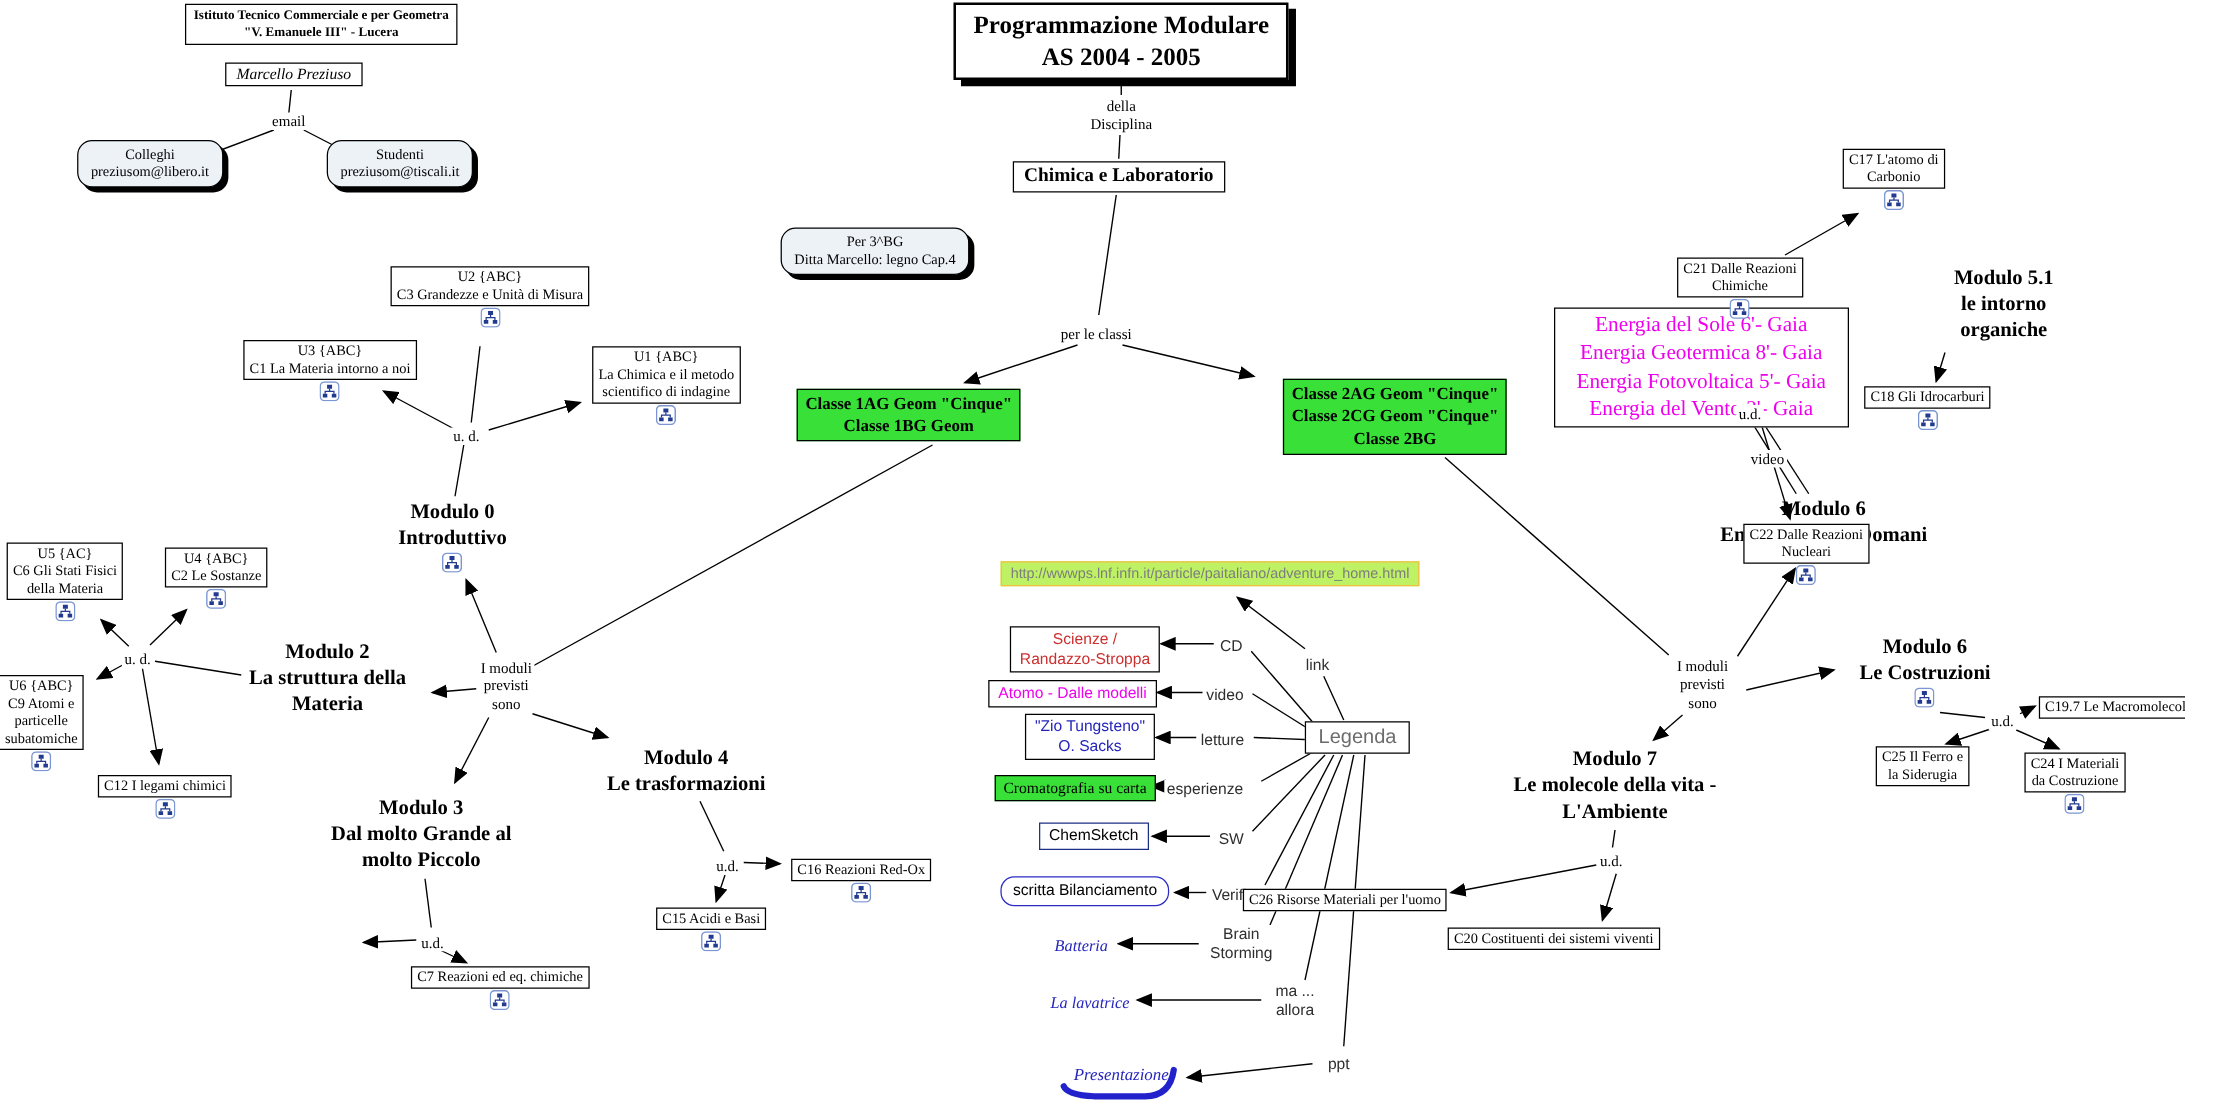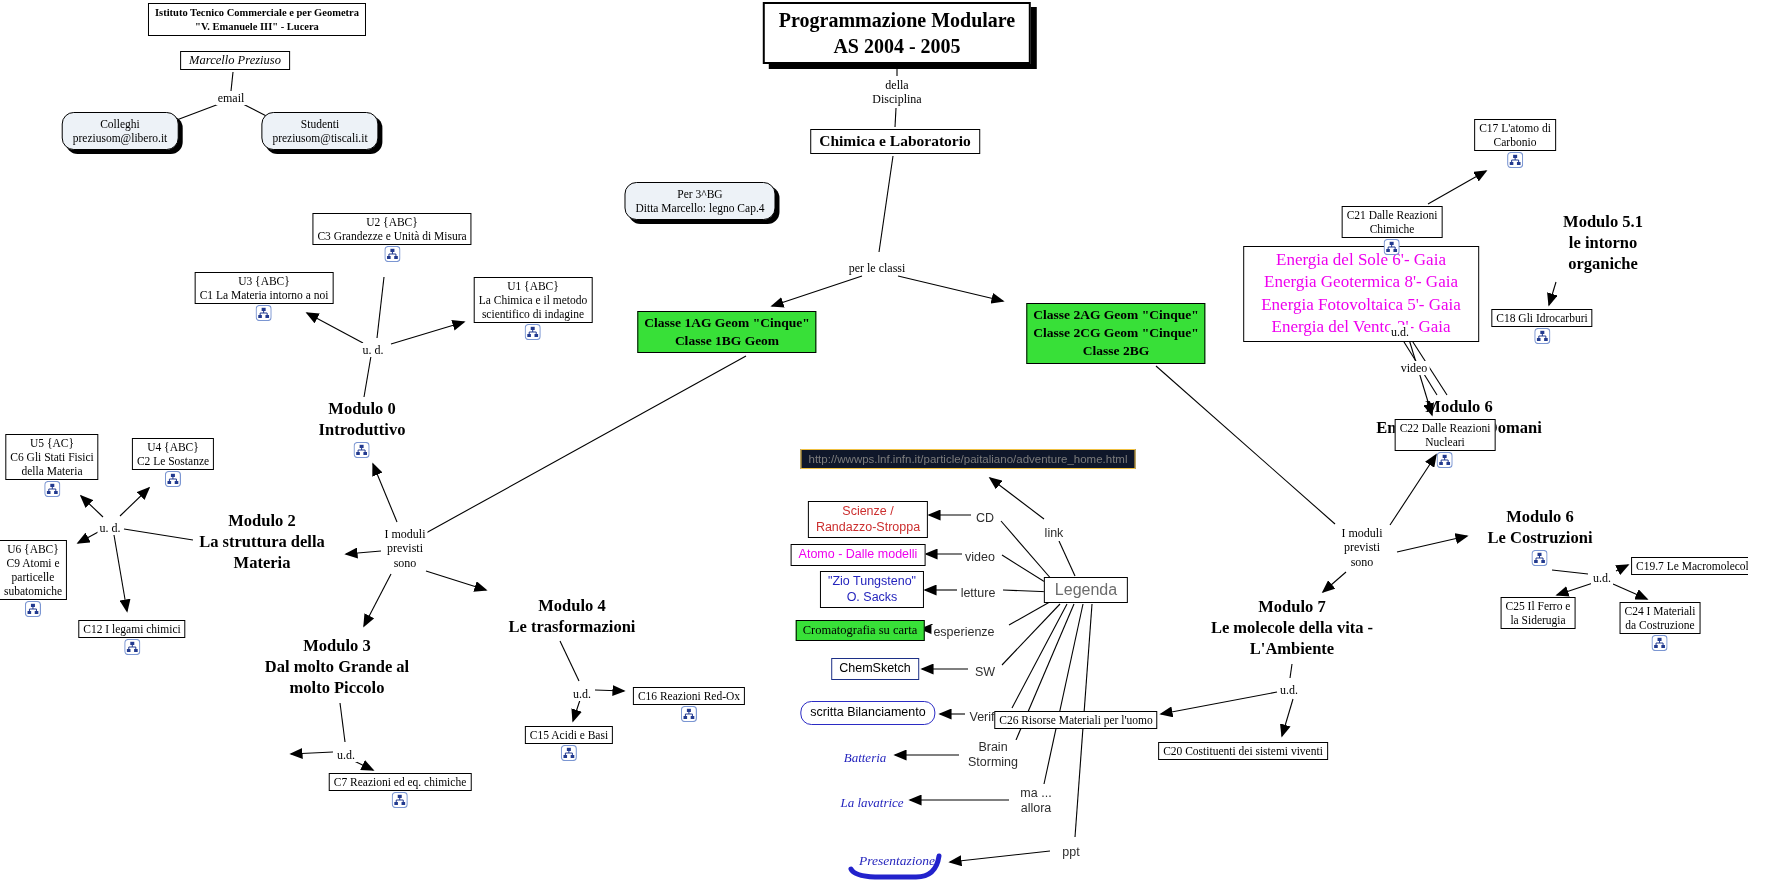--- a/index.html
+++ b/index.html
@@ -19,21 +19,21 @@
   .k-italic{font-style:italic;font-size:12.5px;padding:1px 8px;}
   .k-rounded{border:1px solid #000;background:#edf2f7;border-radius:12px;box-shadow:4px 4px 0 #000;
              font-size:11.5px;padding:4px 10px;}
   .k-title{border:2px solid #000;background:#fff;box-shadow:6px 5px 0 #000;font-weight:bold;
            font-size:20px;padding:3px 14px;line-height:1.3;}
   .k-heading{border:1.5px solid #000;background:#fff;font-weight:bold;font-size:15.5px;padding:2px 8px;}
   .k-label{font-size:12px;background:#fff;padding:0 2px;line-height:1.2;}
   .k-green{border:1px solid #000;background:var(--green);font-weight:bold;font-size:13.5px;
            padding:2px 6px;line-height:1.35;}
   .k-module{font-weight:bold;font-size:16.5px;line-height:1.27;}
-  .k-url{border:1.5px solid var(--url-border);background:#0f172a;color:var(--url-text);
+  .k-url{border:1.5px solid var(--url-border);background:#bef264;color:var(--url-text);
          font-family:"Liberation Sans",sans-serif;font-size:11.5px;padding:2px 7px;}
   .k-sans{font-family:"Liberation Sans",sans-serif;font-size:12.5px;color:#2e2e2e;background:#fff;
           padding:0 2px;line-height:1.18;}
   .k-legend{border:1px solid #000;background:#fff;font-family:"Liberation Sans",sans-serif;
             font-size:12.5px;padding:2px 7px;line-height:1.25;}
   .k-red{color:var(--red);}
   .k-magenta{color:var(--magenta);}
   .k-blue{color:var(--blue);}
   .k-navy{border-color:#1c2f86;color:#000;}
   .k-roundblue{border:1.4px solid #2b2bc4;border-radius:11px;color:#000;padding:3px 9px;}
@@ -198,21 +198,21 @@
           </svg></span></div></div>
     <div class="node" style="left: 337px; top: 636px;"><div class="nb k-module"><div>Modulo 3</div><div>Dal molto Grande al</div><div>molto Piccolo</div></div></div>
     <div class="node" style="left: 346px; top: 745px;"><div class="nb k-label"><div>u.d.</div></div></div>
     <div class="node" style="left: 400px; top: 772px;"><div class="nb k-box"><div>C7 Reazioni ed eq. chimiche</div></div><div class="icon-row"><span class="cmap-icon"><svg width="16" height="16" viewBox="0 0 16 16">
             <rect x="0.5" y="0.5" width="15" height="15" rx="3.5" fill="#ffffff" stroke="#7b96d2" stroke-width="1.2"></rect>
             <path d="M8 6 v2 M4.5 10 v-2 h7 v2" stroke="#223a8f" fill="none" stroke-width="1"></path>
             <rect x="6" y="2.8" width="4" height="3.2" fill="#223a8f"></rect>
             <rect x="2.6" y="10" width="3.6" height="3" fill="#223a8f"></rect>
             <rect x="9.8" y="10" width="3.6" height="3" fill="#223a8f"></rect>
           </svg></span></div></div>
-    <div class="node" style="left: 572px; top: 596px; font-family: Liberation Serif, serif;"><div class="nb k-module"><div>Modulo 4</div><div>Le trasformazioni</div></div></div>
+    <div class="node" style="left: 549px; top: 596px; font-family: Liberation Serif, serif;"><div class="nb k-module"><div>Modulo 4</div><div>Le trasformazioni</div></div></div>
     <div class="node" style="left: 582px; top: 684px;"><div class="nb k-label"><div>u.d.</div></div></div>
     <div class="node" style="left: 689px; top: 686px;"><div class="nb k-box"><div>C16 Reazioni Red-Ox</div></div><div class="icon-row"><span class="cmap-icon"><svg width="16" height="16" viewBox="0 0 16 16">
             <rect x="0.5" y="0.5" width="15" height="15" rx="3.5" fill="#ffffff" stroke="#7b96d2" stroke-width="1.2"></rect>
             <path d="M8 6 v2 M4.5 10 v-2 h7 v2" stroke="#223a8f" fill="none" stroke-width="1"></path>
             <rect x="6" y="2.8" width="4" height="3.2" fill="#223a8f"></rect>
             <rect x="2.6" y="10" width="3.6" height="3" fill="#223a8f"></rect>
             <rect x="9.8" y="10" width="3.6" height="3" fill="#223a8f"></rect>
           </svg></span></div></div>
     <div class="node" style="left: 569px; top: 725px;"><div class="nb k-box"><div>C15 Acidi e Basi</div></div><div class="icon-row"><span class="cmap-icon"><svg width="16" height="16" viewBox="0 0 16 16">
             <rect x="0.5" y="0.5" width="15" height="15" rx="3.5" fill="#ffffff" stroke="#7b96d2" stroke-width="1.2"></rect>

